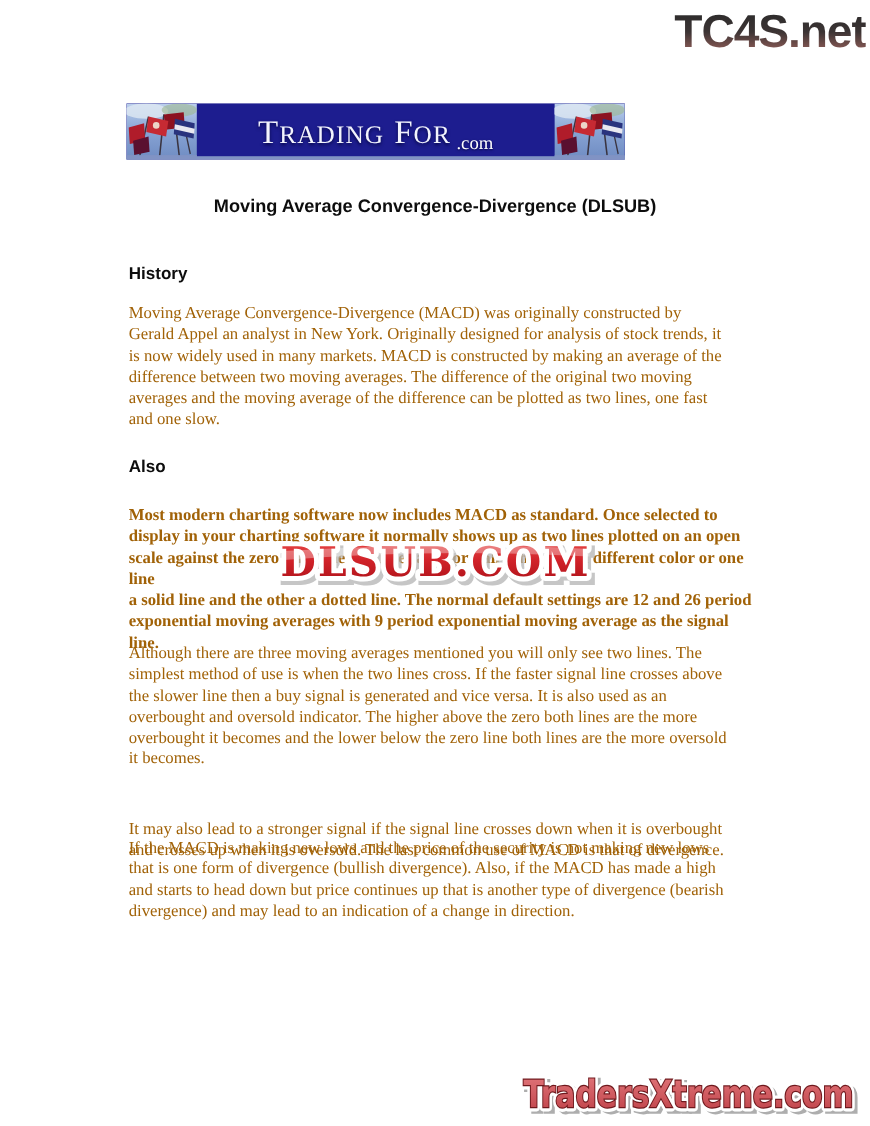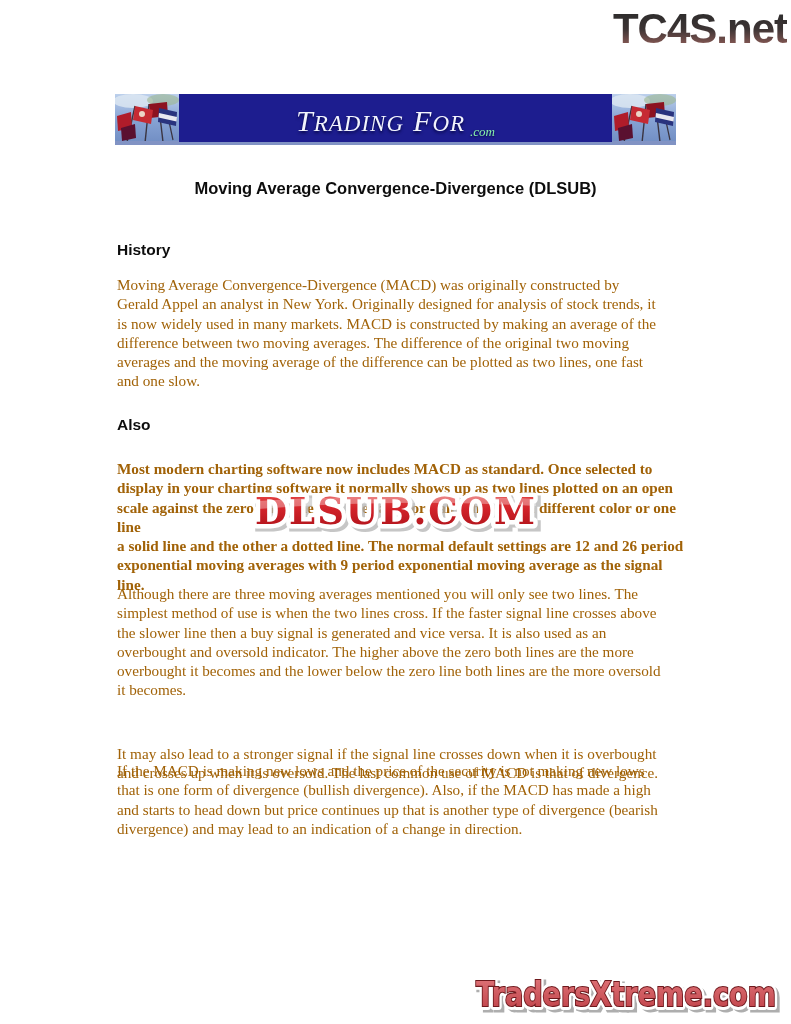--- a/index.html
+++ b/index.html
@@ -17,37 +17,37 @@
   }
   @supports ((-webkit-background-clip:text) or (background-clip:text)){
     .tc4s{
       background:linear-gradient(180deg,#2b2b2b 10%,#3c3434 50%,#7d5450 78%,#a06a64 100%);
       -webkit-background-clip:text;background-clip:text;color:transparent;
     }
   }
 
   
   .banner{
-    position:absolute;left:115px;top:94px;width:561px;height:51px;
-    background:#1d1d8f;display:flex;align-items:stretch;cursor:pointer;font-style:italic;
+    position:absolute;left:115px;top:94px;width:453px;height:51px;
+    background:#1d1d8f;display:flex;align-items:stretch;cursor:pointer;
   }
   .flags{display:block;width:64px;height:51px;flex:0 0 64px;}
   .banner-center{
     flex:1;display:flex;align-items:center;justify-content:center;
     padding-top:2px;white-space:nowrap;
   }
   .bword{
     display:inline-block;font-family:"Liberation Serif", serif;
     text-transform:uppercase;font-size:23px;letter-spacing:1px;
     color:#f2f4fd;text-shadow:0 2px 3px rgba(4,4,60,0.9);
     margin-right:9px;
   }
   .bword::first-letter{font-size:30px;}
   .bcom{
-    font-family:"Liberation Serif", serif;font-size:13px;color:#86efac;
+    font-family:"Liberation Serif", serif;font-size:17px;color:#ffffff;
     align-self:flex-end;margin:0 0 5px -4px;
     text-shadow:0 1px 2px rgba(4,4,60,0.9);
   }
   .banner-strip{position:absolute;left:0;bottom:0;width:100%;height:3px;background:#8193c4;}
 
   
   .doc-title{
     position:absolute;left:115px;top:179px;width:561px;text-align:center;
     font-family:"Liberation Sans", sans-serif;font-weight:bold;font-size:16.5px;color:#0d0d0d;
   }

